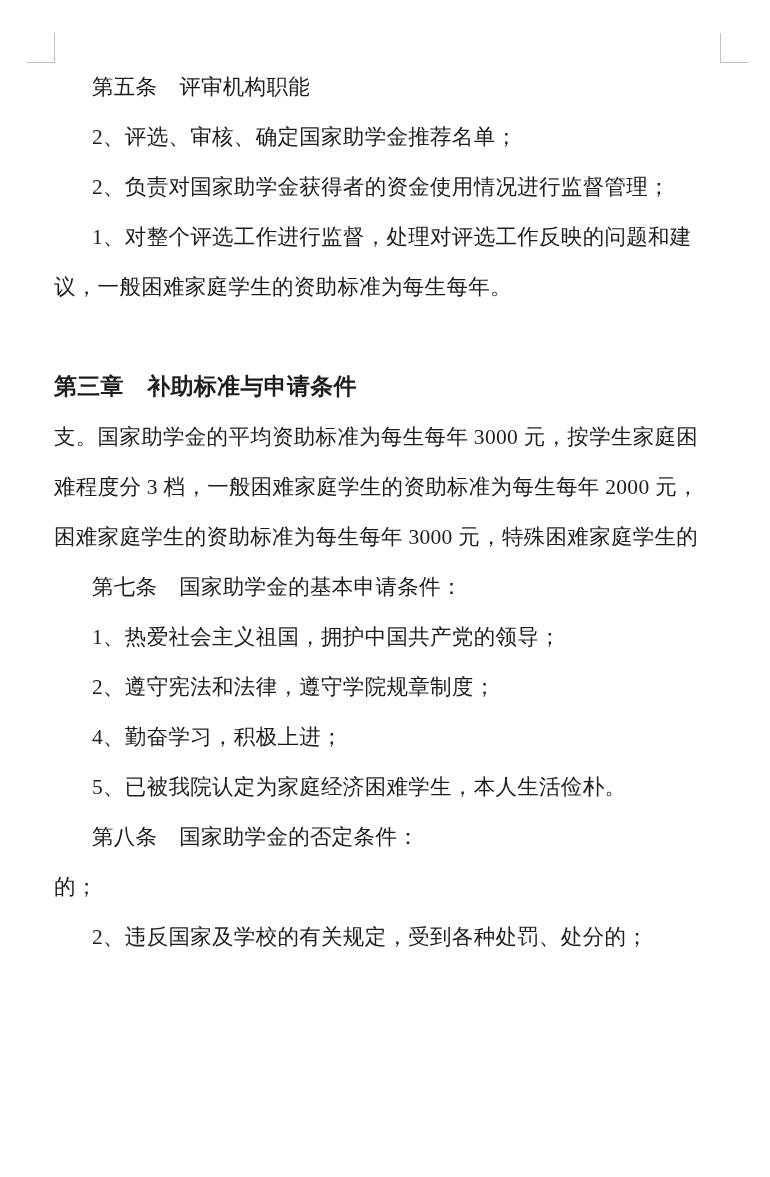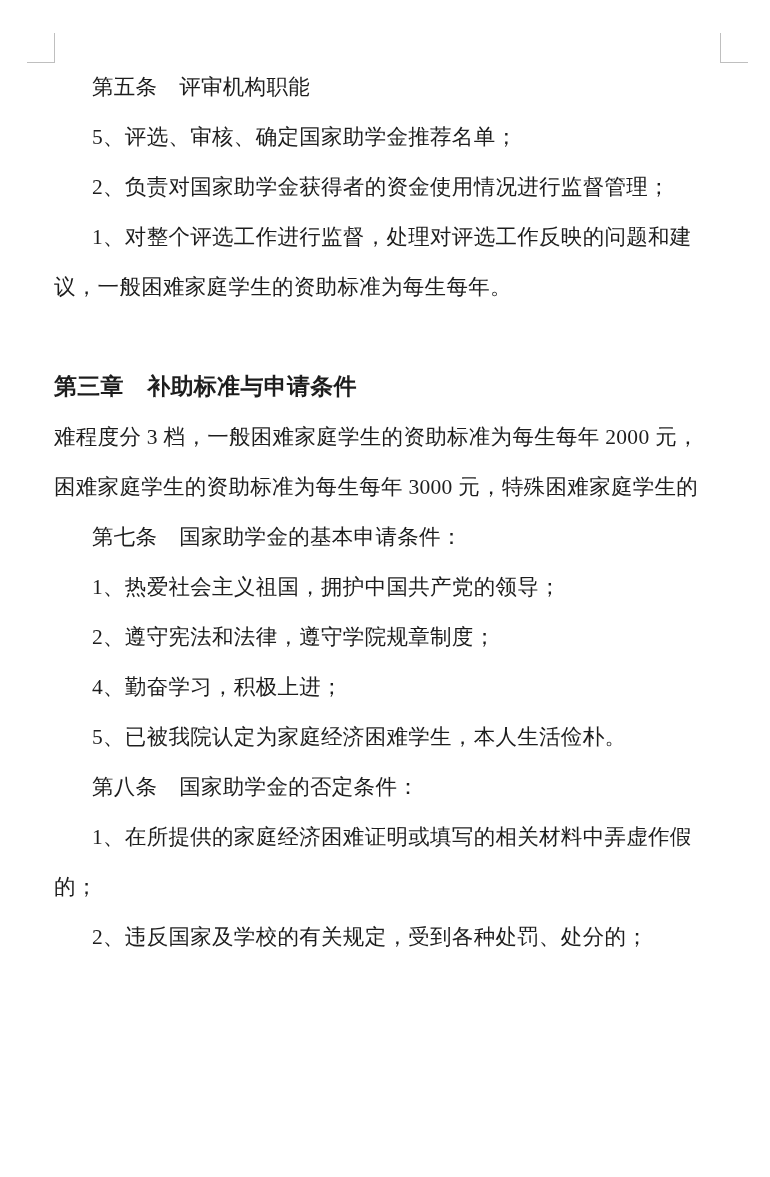--- a/index.html
+++ b/index.html
@@ -68,36 +68,37 @@
 <body>
 
 <div class="page">
   <div class="corner-mark left"></div>
   <div class="corner-mark right"></div>
   <div class="content">
       <div class="para body">
         <span class="line indent">第五条　评审机构职能</span>
       </div>
       <div class="para body">
-        <span class="line indent">5、评选、审核、确定国家助学金推荐名单；</span>
+        <span class="line indent">2、评选、审核、确定国家助学金推荐名单；</span>
       </div>
       <div class="para body">
         <span class="line indent">2、负责对国家助学金获得者的资金使用情况进行监督管理；</span>
       </div>
       <div class="para body">
         <span class="line indent">1、对整个评选工作进行监督，处理对评选工作反映的问题和建</span>
         <span class="line">议，一般困难家庭学生的资助标准为每生每年。</span>
       </div>
       <div class="para blank">
         <span class="line">&nbsp;</span>
       </div>
       <div class="para heading">
         <span class="line">第三章　补助标准与申请条件</span>
       </div>
       <div class="para body">
+        <span class="line">支。国家助学金的平均资助标准为每生每年 3000 元，按学生家庭困</span>
         <span class="line">难程度分 3 档，一般困难家庭学生的资助标准为每生每年 2000 元，</span>
         <span class="line">困难家庭学生的资助标准为每生每年 3000 元，特殊困难家庭学生的</span>
       </div>
       <div class="para body">
         <span class="line indent">第七条　国家助学金的基本申请条件：</span>
       </div>
       <div class="para body">
         <span class="line indent">1、热爱社会主义祖国，拥护中国共产党的领导；</span>
       </div>
       <div class="para body">
@@ -106,20 +107,19 @@
       <div class="para body">
         <span class="line indent">4、勤奋学习，积极上进；</span>
       </div>
       <div class="para body">
         <span class="line indent">5、已被我院认定为家庭经济困难学生，本人生活俭朴。</span>
       </div>
       <div class="para body">
         <span class="line indent">第八条　国家助学金的否定条件：</span>
       </div>
       <div class="para body">
-        <span class="line indent">1、在所提供的家庭经济困难证明或填写的相关材料中弄虚作假</span>
         <span class="line">的；</span>
       </div>
       <div class="para body">
         <span class="line indent">2、违反国家及学校的有关规定，受到各种处罚、处分的；</span>
       </div>
     </div>
 </div>
 
 </body></html>

